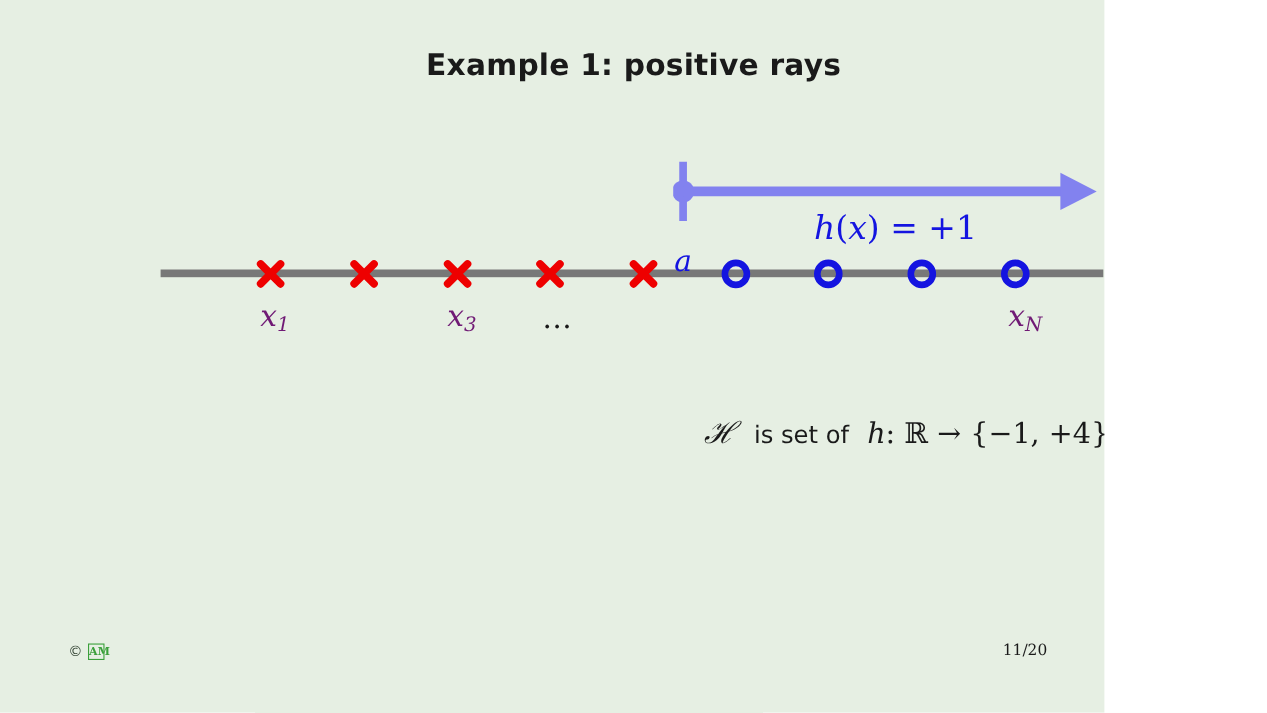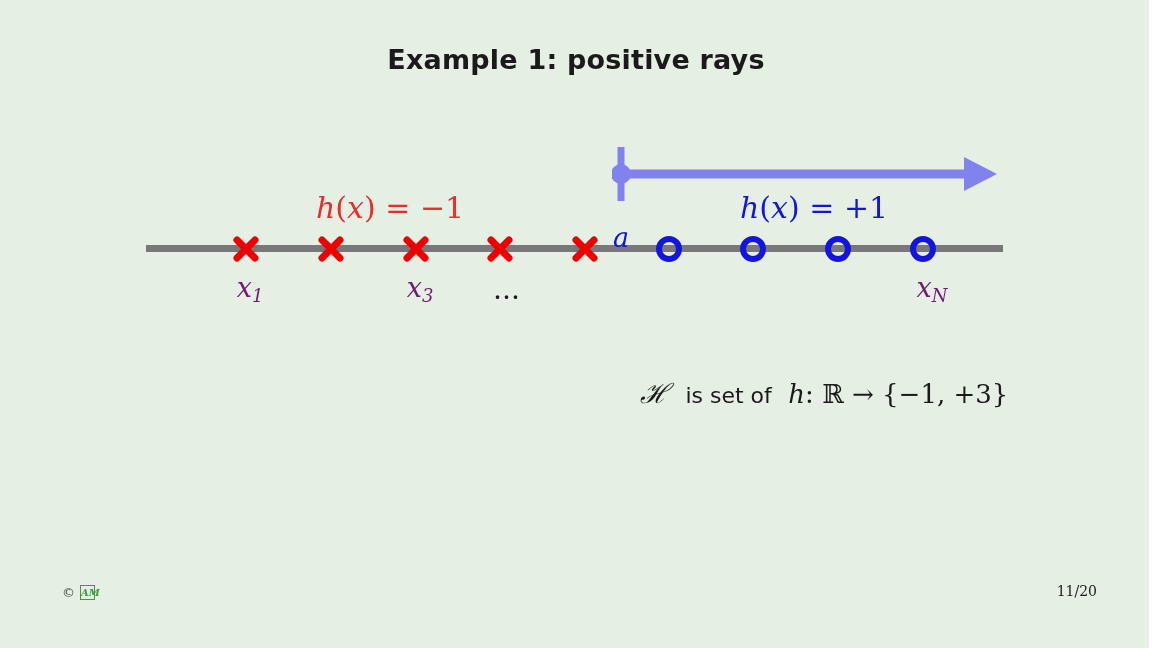--- a/index.html
+++ b/index.html
@@ -2,21 +2,21 @@
 <html><head>
 <meta charset="utf-8">
 <style>
   html, body {
     margin: 0;
     padding: 0;
     background: #ffffff;
   }
   #slide {
     position: relative;
-    width: 1149px;
+    width: 1004px;
     height: 648px;
     background: #e6efe3;
     overflow: hidden;
     font-family: "DejaVu Sans", sans-serif;
   }
 
   
   #title {
     position: absolute;
     left: 0;
@@ -175,21 +175,20 @@
     font-size: 13px;
     line-height: 1;
     color: #3d4d3d;
   }
   #am-logo {
     width: 15px;
     height: 15px;
     border: 1.5px solid #3ba03b;
     color: #3ba03b;
     font-family: "DejaVu Serif", serif;
-    font-style: italic;
     font-weight: bold;
     font-size: 10px;
     line-height: 13px;
     text-align: center;
     box-sizing: border-box;
   }
   #footer-text { letter-spacing: 0.1px; }
 
   #page-number {
     position: absolute;
@@ -203,23 +202,20 @@
 </style>
 </head>
 <body>
 
 <div id="slide">
 
   <div id="title">Example 1:  positive rays</div>
 
   <div id="axis-line"></div>
 
-  <div class="hval" id="h-neg">
-    <span class="it">h</span>(<span class="it">x</span>) = −1
-  </div>
 
   <div class="hval" id="h-pos">
     <span class="it">h</span>(<span class="it">x</span>) = +1
   </div>
 
   <div id="a-label">a</div>
 
   <svg id="ray" viewBox="0 0 390 62" width="390" height="62">
     <line x1="9" y1="3" x2="9" y2="57" stroke="#8282ef" stroke-width="7"></line>
     <circle cx="9" cy="30" r="10" fill="#8282ef"></circle>
@@ -279,21 +275,21 @@
   </div>
   <div class="pt-label" style="left:420px">
     <span>x</span><sub>3</sub>
   </div>
   <div class="dots" style="left:508px">…</div>
   <div class="pt-label" style="left:932px">
     <span>x</span><sub>N</sub>
   </div>
 
   <div class="formula" id="f-set">
-    <span class="cal">ℋ</span>&nbsp;&nbsp;<span class="txt">is set of</span>&nbsp;&nbsp;<span class="it">h</span><span>:</span>&nbsp;<span>ℝ</span>&nbsp;<span>→</span>&nbsp;<span>{−1, +3}</span>
+    <span class="cal">ℋ</span>&nbsp;&nbsp;<span class="txt">is set of</span>&nbsp;&nbsp;<span class="it">h</span><span>:</span>&nbsp;<span>ℝ</span>&nbsp;<span>→</span>&nbsp;<span>{−1, +4}</span>
   </div>
 
 
 
   <div id="footer">
     <span id="copyright-icon">©</span>
     <span id="am-logo">AM</span>
   </div>
 
   <div id="page-number">

